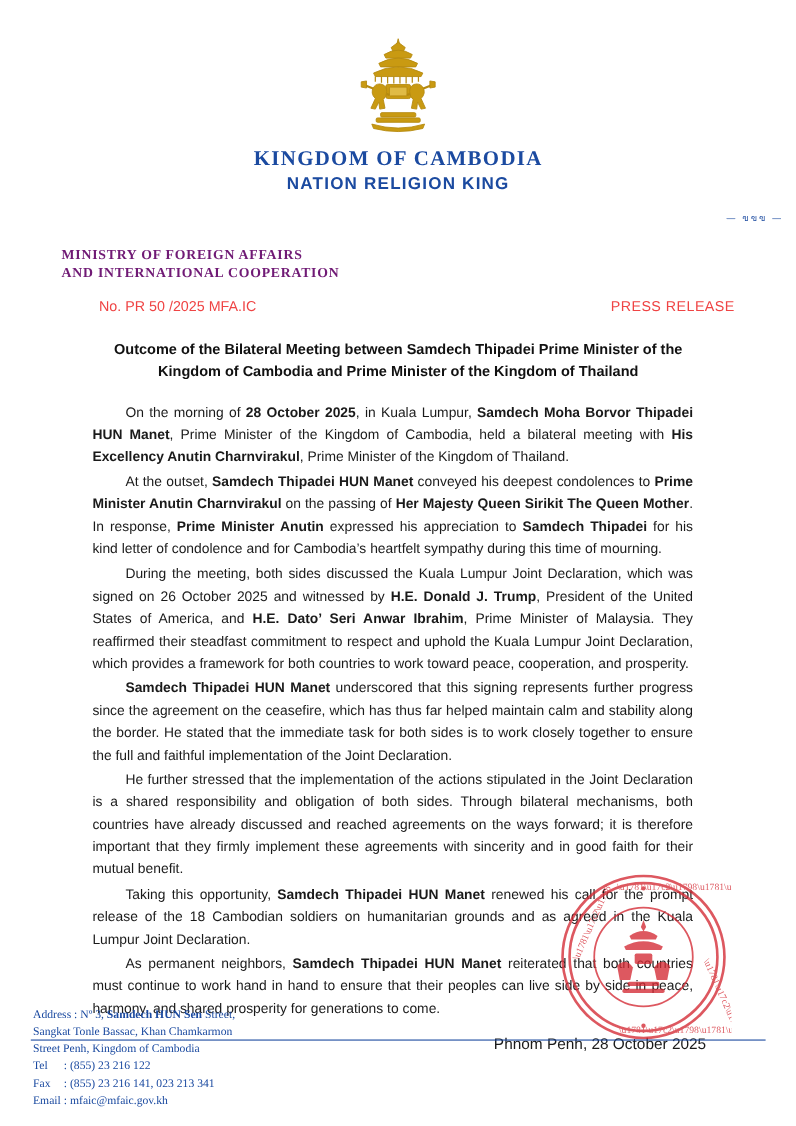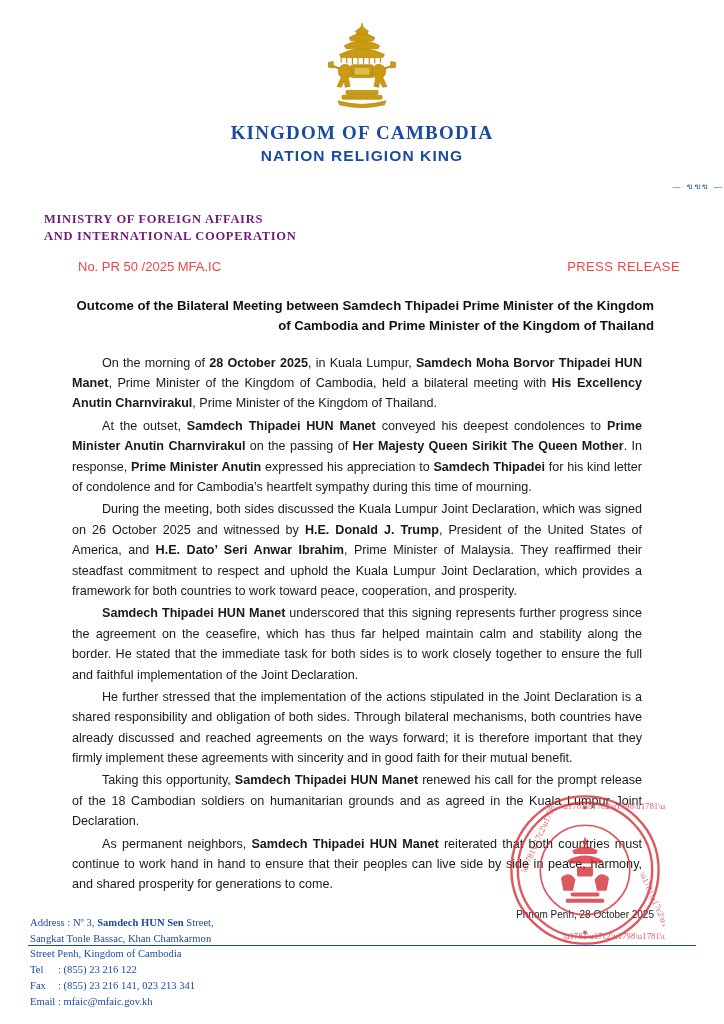--- a/index.html
+++ b/index.html
@@ -13,21 +13,21 @@
     font-family: "Liberation Sans", sans-serif;
     color: #1a1a1a;
     position: relative;
     overflow: hidden;
   }
   .page {
     position: relative;
     width: 724px;
     height: 1024px;
     box-sizing: border-box;
-    padding: 0;
+    padding: 12px;
   }
 
   
   .emblem-wrap {
     width: 100%;
     display: flex;
     justify-content: center;
     padding-top: 20px;
   }
   .emblem {
@@ -80,21 +80,21 @@
     margin-top: 14px;
     padding: 0 44px 0 78px;
     font-size: 13px;
     color: #ef4444;
   }
   .refno { font-size: 13px; }
   .prlabel { font-size: 13px; letter-spacing: 0.4px; }
 
   .doc-title {
     margin: 22px 70px 0 70px;
-    text-align: right;
+    text-align: center;
     font-weight: bold;
     font-size: 13.2px;
     line-height: 1.55;
     color: #111;
   }
 
   .body-text {
     margin: 16px 70px 0 72px;
     font-size: 12.6px;
     line-height: 1.62;
@@ -103,21 +103,21 @@
   }
   .body-text p {
     margin: 0 12px 2px 0;
     text-indent: 30px;
   }
   .b { font-weight: bold; }
 
   .signoff {
     margin: 14px 70px 0 72px;
     text-align: right;
-    font-size: 10px;
+    font-size: 14px;
     color: #1a1a1a;
   }
 
   
   .stamp {
     position: absolute;
     left: 505px;
     top: 790px;
     width: 160px;
     height: 160px;

